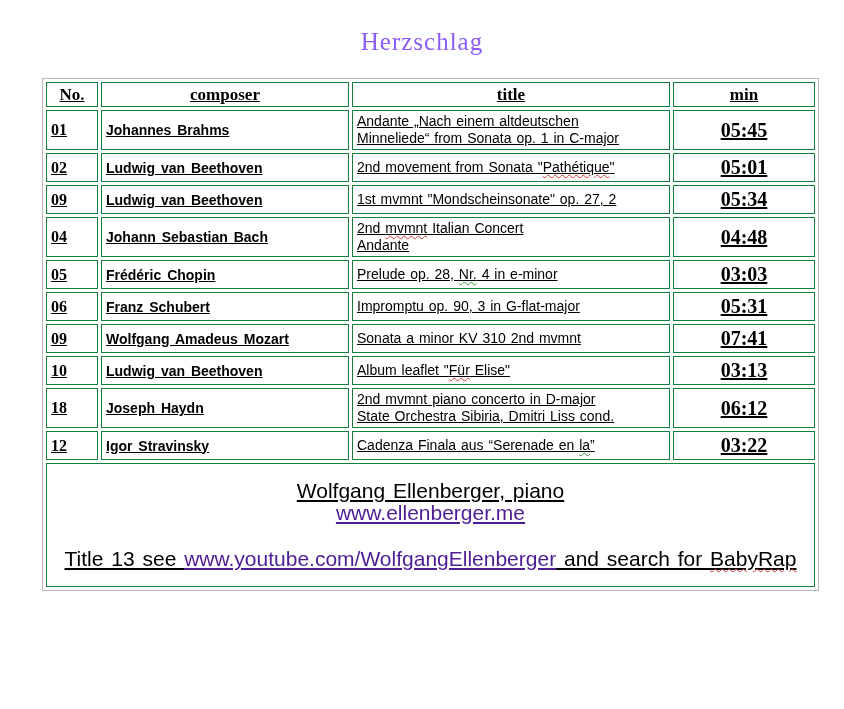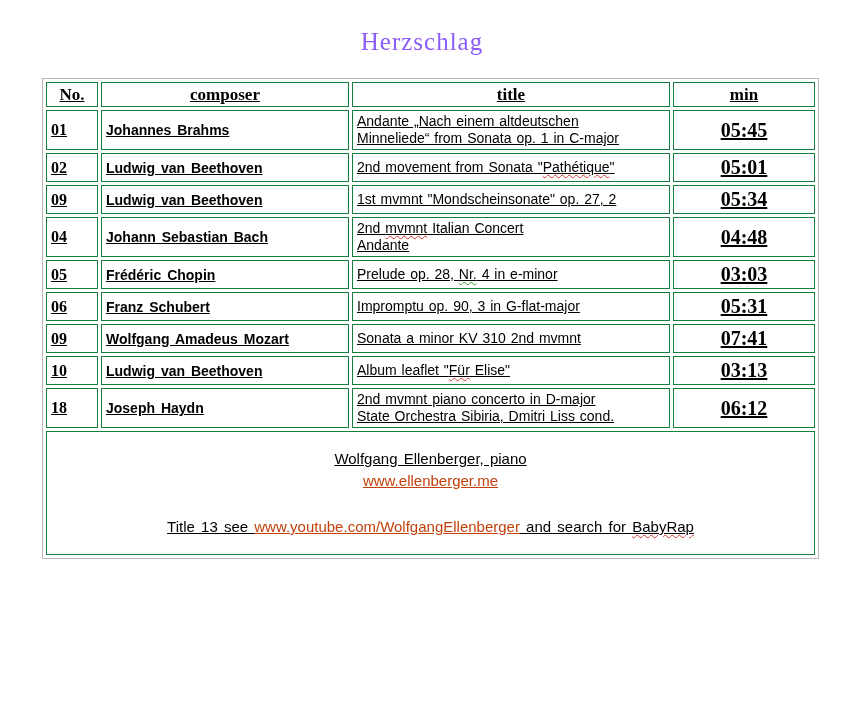--- a/index.html
+++ b/index.html
@@ -84,28 +84,28 @@
   .sp-green {
     text-decoration-line: underline;
     text-decoration-style: wavy;
     text-decoration-color: #3a9a3a;
     text-decoration-thickness: 1px;
     text-underline-offset: 2px;
   }
   td.footer-cell {
     height: 118px;
     text-align: center;
-    font-size: 15px;
+    font-size: 21px;
     word-spacing: 2px;
     padding: 0 4px;
   }
   .credit-block { margin-top: 0; line-height: 22px; }
   .note-line { margin-top: 24px; line-height: 22px; }
   a.page-link {
-    color: #c2410c;
+    color: #4c1d95;
     text-decoration: underline;
     cursor: pointer;
   }
 </style>
 </head>
 <body>
 
 <h1 class="page-title">Herzschlag</h1>
 
 <table class="tracklist">
@@ -198,20 +198,28 @@
   <tr>
     <td class="cell-no">18</td>
     <td class="cell-comp">Joseph Haydn</td>
     <td class="cell-title">
           <div class="title-line"><span>2nd mvmnt piano concerto in D-major</span></div>
           <div class="title-line"><span>State Orchestra Sibiria, Dmitri Liss cond.</span></div>
         </td>
     <td class="cell-min">06:12</td>
   </tr>
 
+  <tr>
+    <td class="cell-no">12</td>
+    <td class="cell-comp">Igor Stravinsky</td>
+    <td class="cell-title">
+          <div class="title-line"><span>Cadenza Finala aus “Serenade en </span><span class="sp-green">la</span><span>”</span></div>
+        </td>
+    <td class="cell-min">03:22</td>
+  </tr>
 
 </tbody>
   <tfoot>
     <tr>
       <td class="footer-cell" colspan="4">
         <div class="credit-block">
           <div>Wolfgang Ellenberger, piano</div>
           <div>
             <a class="page-link">www.ellenberger.me</a>
           </div>

